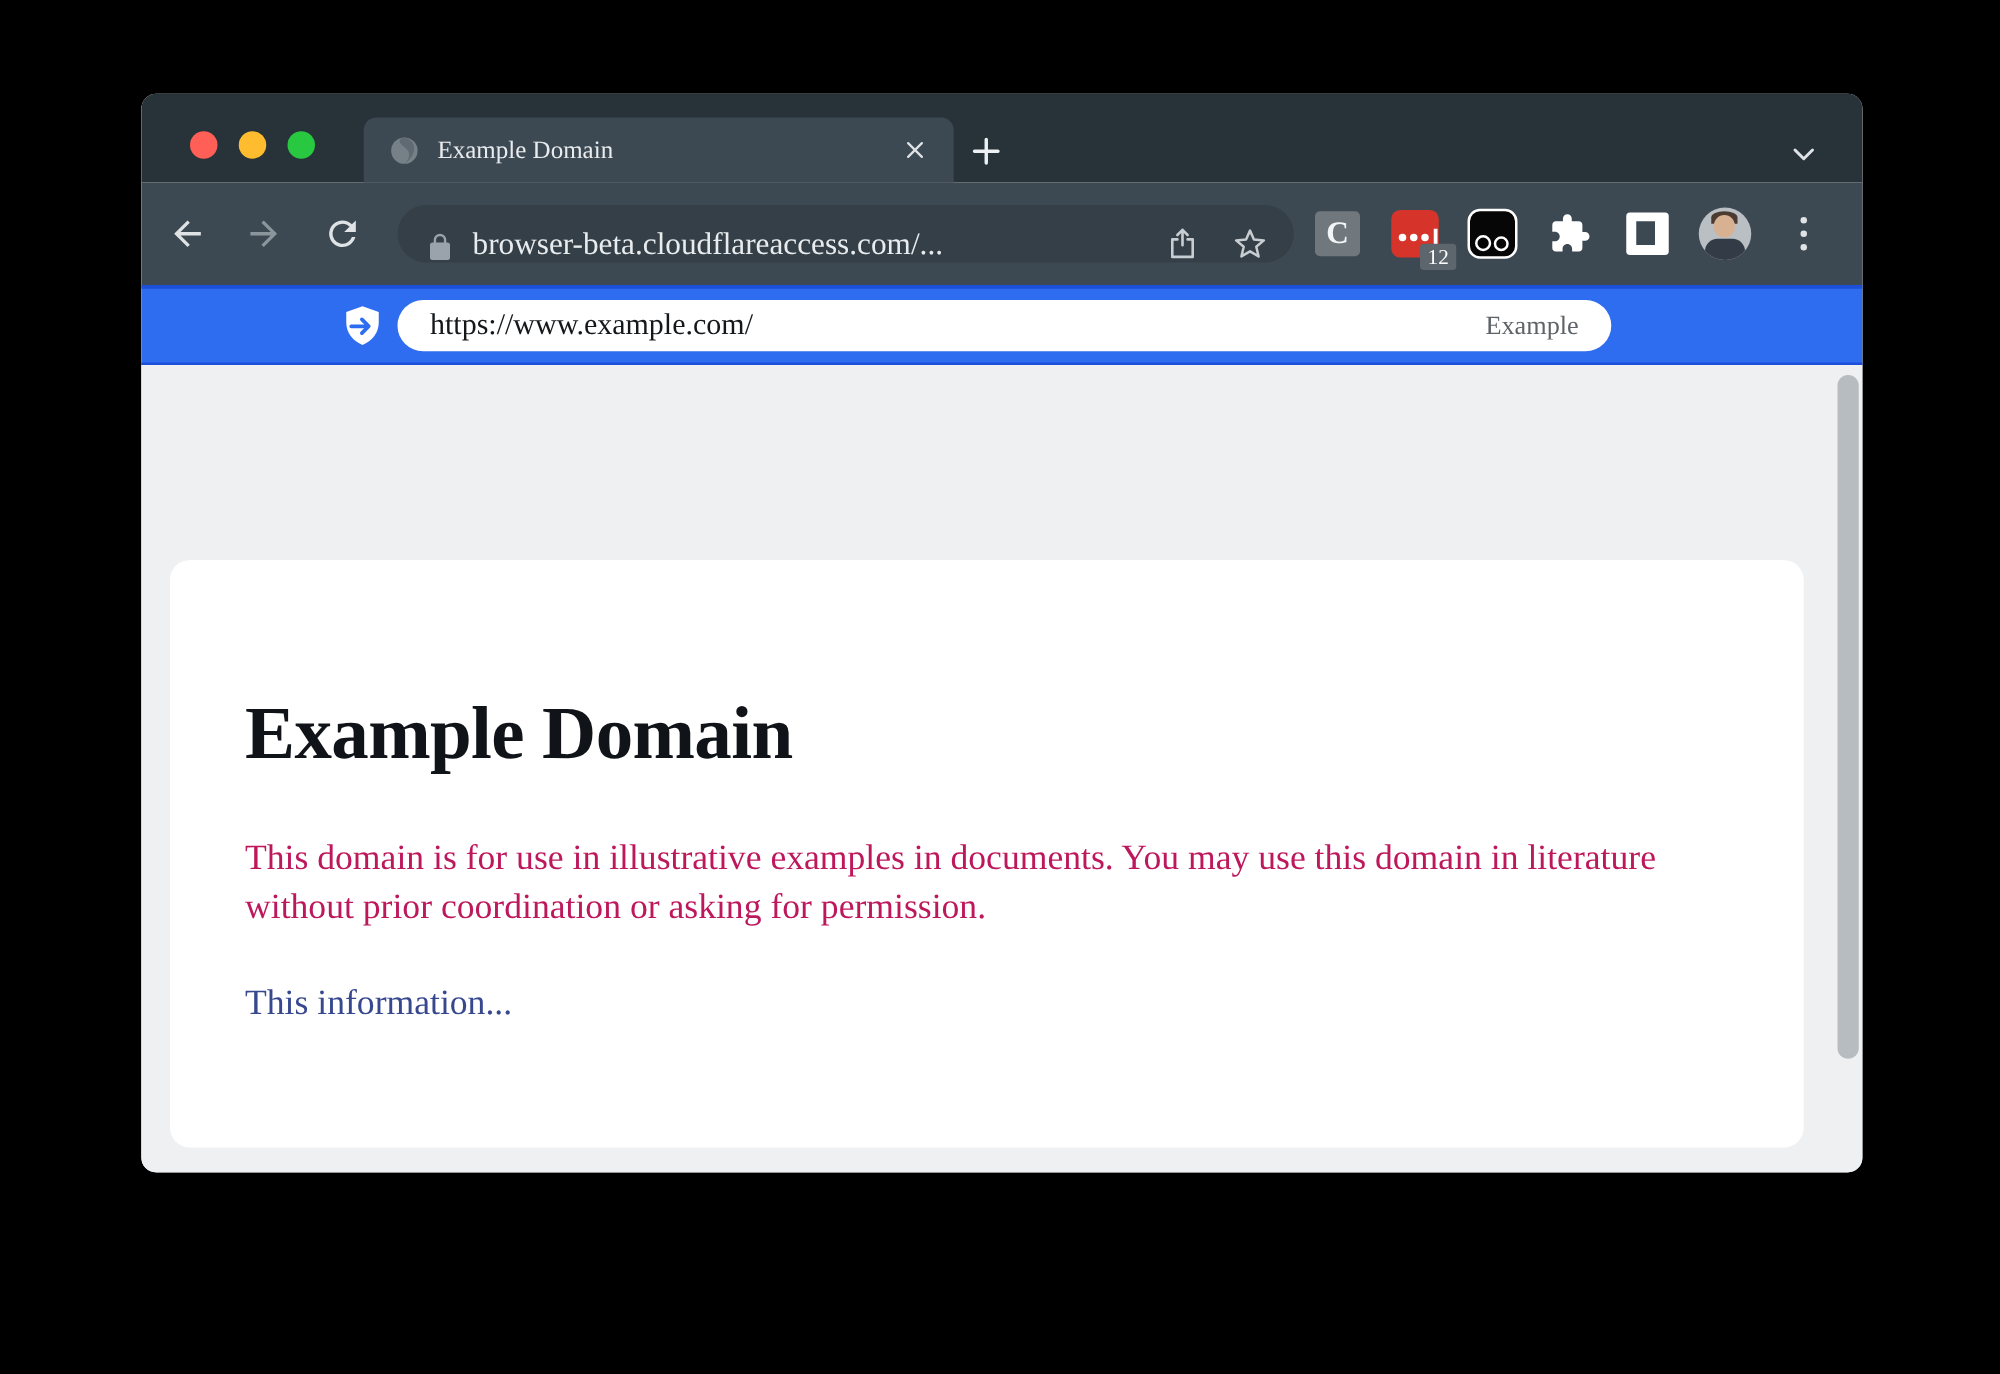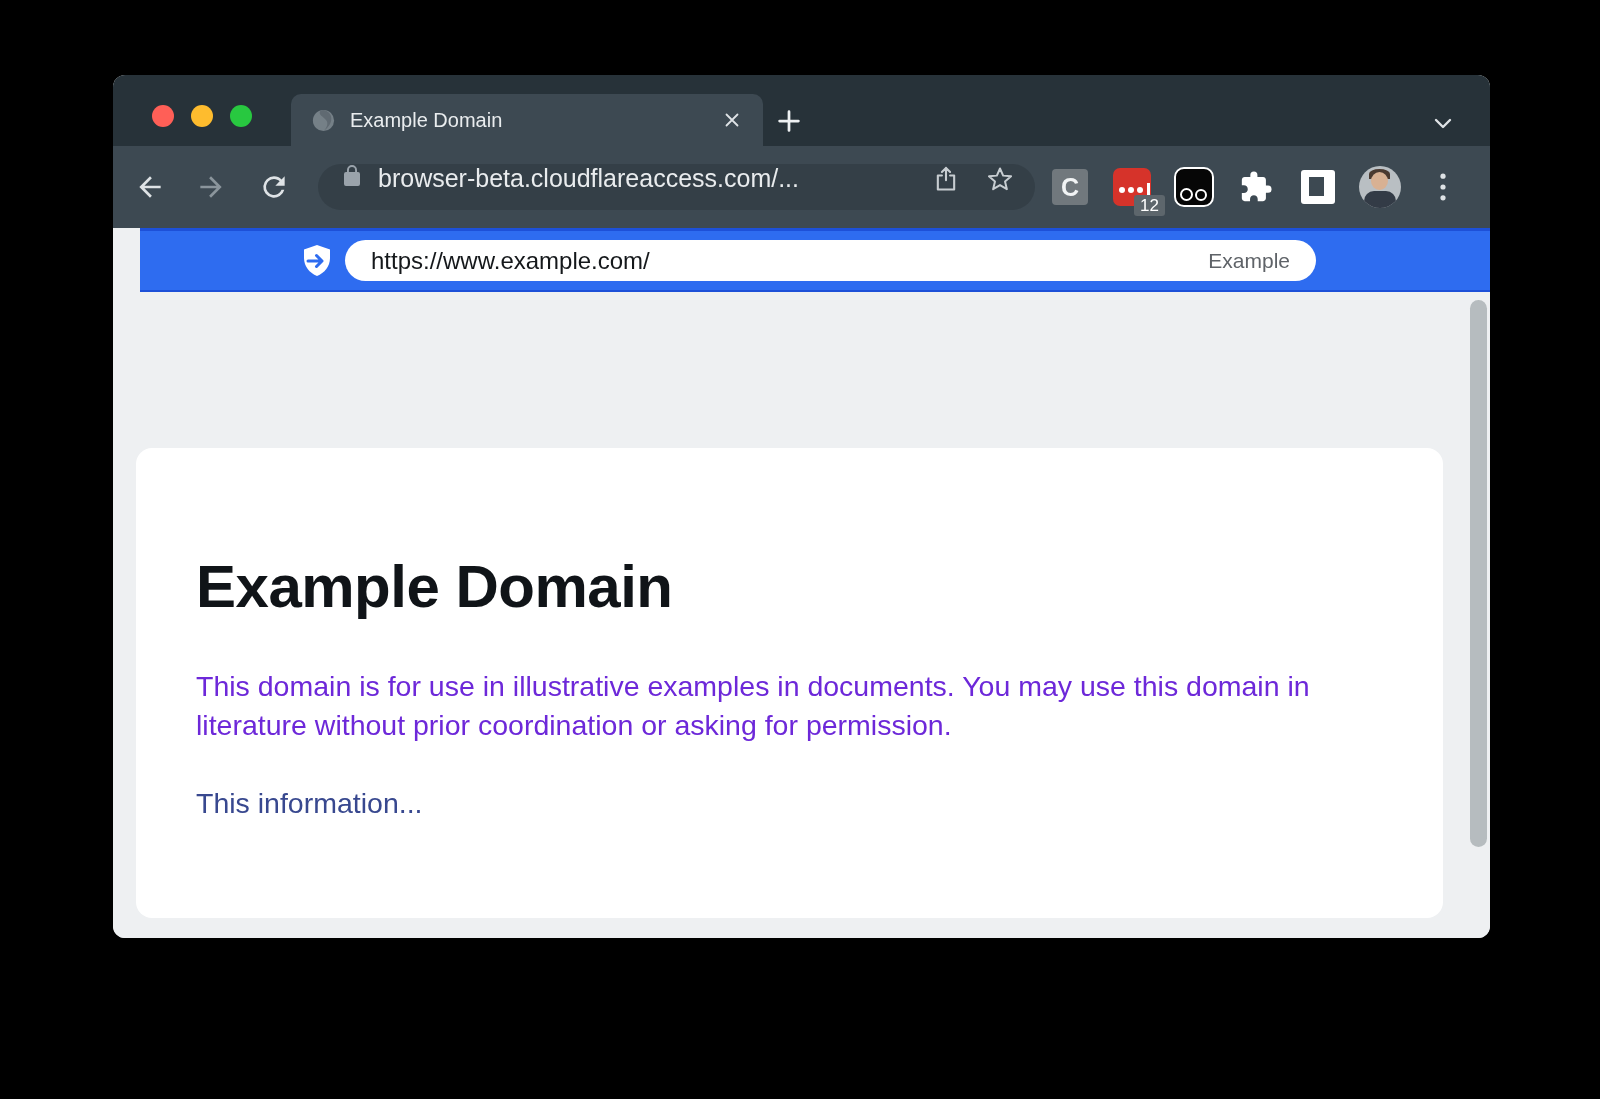--- a/index.html
+++ b/index.html
@@ -1,17 +1,17 @@
 <!DOCTYPE html>
 <html><head>
 <meta charset="utf-8">
 <style>
   html,body{margin:0;padding:0;background:#000;}
   .canvas{position:relative;width:1600px;height:1099px;background:#000;overflow:hidden;
-          font-family:Liberation Sans, sans-serif;}
+          font-family:Liberation Serif, serif;}
   .window{position:absolute;left:113px;top:75px;width:1377px;height:863px;
           border-radius:12px;overflow:hidden;background:#eef0f2;display:flex;flex-direction:column;}
 
   
   .tabstrip{height:71px;background:#273239;position:relative;flex:none;}
   .traffic{position:absolute;left:39px;top:30px;display:flex;gap:17px;}
   .light{width:22px;height:22px;border-radius:50%;}
   .light.red{background:#ff5f57}.light.yellow{background:#febc2e}.light.green{background:#28c840}
   .tab{position:absolute;left:178px;top:19px;width:472px;height:52px;background:#3d4952;
        border-radius:10px 10px 0 0;display:flex;align-items:center;padding:0 16px 0 20px;box-sizing:border-box;}
@@ -19,21 +19,21 @@
   .tab-title{color:#e9ecee;font-size:20px;flex:1;white-space:nowrap;overflow:hidden;}
   .tab-close{width:30px;height:30px;display:flex;align-items:center;justify-content:center;flex:none;}
   .newtab{position:absolute;left:661px;top:31px;width:30px;height:30px;display:flex;align-items:center;justify-content:center;}
   .strip-chevron{position:absolute;left:1317px;top:35px;width:26px;height:26px;display:flex;align-items:center;justify-content:center;}
 
   
   .toolbar{height:82px;background:#3d4952;position:relative;flex:none;}
   .nav-btn{position:absolute;top:21px;width:40px;height:40px;display:flex;align-items:center;justify-content:center;}
   .nav-back{left:17px}.nav-fwd{left:78px}.nav-reload{left:141px}
   .omnibox{position:absolute;left:205px;top:18px;width:717px;height:46px;border-radius:23px;background:#343f47;
-           display:flex;align-items:flex-start;padding:0 20px 0 22px;box-sizing:border-box;}
+           display:flex;align-items:flex-end;padding:0 20px 0 22px;box-sizing:border-box;}
   .omni-lock{width:24px;height:24px;margin-right:14px;flex:none;}
   .omni-url{color:#e9ecee;font-size:25px;flex:1;white-space:nowrap;overflow:hidden;}
   .omni-side{width:30px;height:30px;display:flex;align-items:center;justify-content:center;margin-left:24px;flex:none;}
   .ext{position:absolute;top:41px;transform:translate(-50%,-50%);display:flex;align-items:center;justify-content:center;}
   .ext-c{left:957px;width:36px;height:36px;background:#71787d;border-radius:4px;color:#f2f4f5;
          font-size:25px;font-weight:bold;}
   .ext-lp{left:1019px;width:38px;height:38px;background:#d6332a;border-radius:7px;position:absolute;text-align:center;}
   .lp-dots{position:absolute;left:6px;top:15px;display:flex;gap:3px;align-items:center;}
   .lp-dot{width:6px;height:6px;border-radius:50%;background:#fff;}
   .lp-bar{width:3px;height:13px;background:#fff;margin-left:1px;}
@@ -47,33 +47,33 @@
   .ext-panel{left:1205px;width:34px;height:34px;background:#fff;border-radius:3px;position:absolute;}
   .panel-inner{position:absolute;left:8px;top:7px;width:15px;height:19px;background:#3d4952;}
   .avatar{left:1267px;width:42px;height:42px;border-radius:50%;background:#b9bfc3;overflow:hidden;position:absolute;}
   .avatar-head{position:absolute;left:12px;top:6px;width:17px;height:18px;border-radius:50%;background:#d8b193;}
   .avatar-hair{position:absolute;left:10px;top:3px;width:21px;height:10px;border-radius:50% 50% 0 0;background:#4a3a30;}
   .avatar-body{position:absolute;left:5px;top:25px;width:32px;height:20px;border-radius:10px 10px 0 0;background:#333b46;}
   .ext-menu{left:1330px;width:30px;height:40px;}
 
   
   .banner{height:64px;background:#2e6cf0;border-top:3px solid #1d50d8;border-bottom:2px solid #1d50d8;
-          box-sizing:border-box;position:relative;flex:none;margin-left:27px;}
+          box-sizing:border-box;position:relative;flex:none;}
   .banner-shield{position:absolute;left:161px;top:13px;width:32px;height:34px;}
   .banner-input{position:absolute;left:205px;top:9px;width:971px;height:41px;background:#fff;border-radius:21px;
                 display:flex;align-items:center;padding:0 26px;box-sizing:border-box;}
   .banner-url{font-size:24px;color:#15181b;flex:1;white-space:nowrap;overflow:hidden;}
   .banner-min{font-size:21px;color:#5f6368;flex:none;}
 
   
   .content{flex:1;position:relative;background:#eef0f2;}
   .card{position:absolute;left:23px;top:156px;width:1307px;height:470px;background:#fff;border-radius:16px;
         box-sizing:border-box;padding:104px 60px 0 60px;}
   .page-h1{margin:0 0 46px 0;font-size:60px;font-weight:bold;color:#101418;letter-spacing:-0.5px;}
-  .page-p{margin:0 0 42px 0;font-size:28.5px;line-height:39px;color:#6d28d9;max-width:1160px;}
+  .page-p{margin:0 0 42px 0;font-size:28.5px;line-height:39px;color:#be185d;max-width:1160px;}
   .page-link{font-size:28.5px;color:#38488f;text-decoration:none;}
   .scroll-thumb{position:absolute;right:3px;top:8px;width:17px;height:547px;border-radius:9px;background:#b6bcbf;}
 </style>
 </head>
 <body>
 
 <div class="canvas">
   <div class="window">
 
     <div class="tabstrip">

